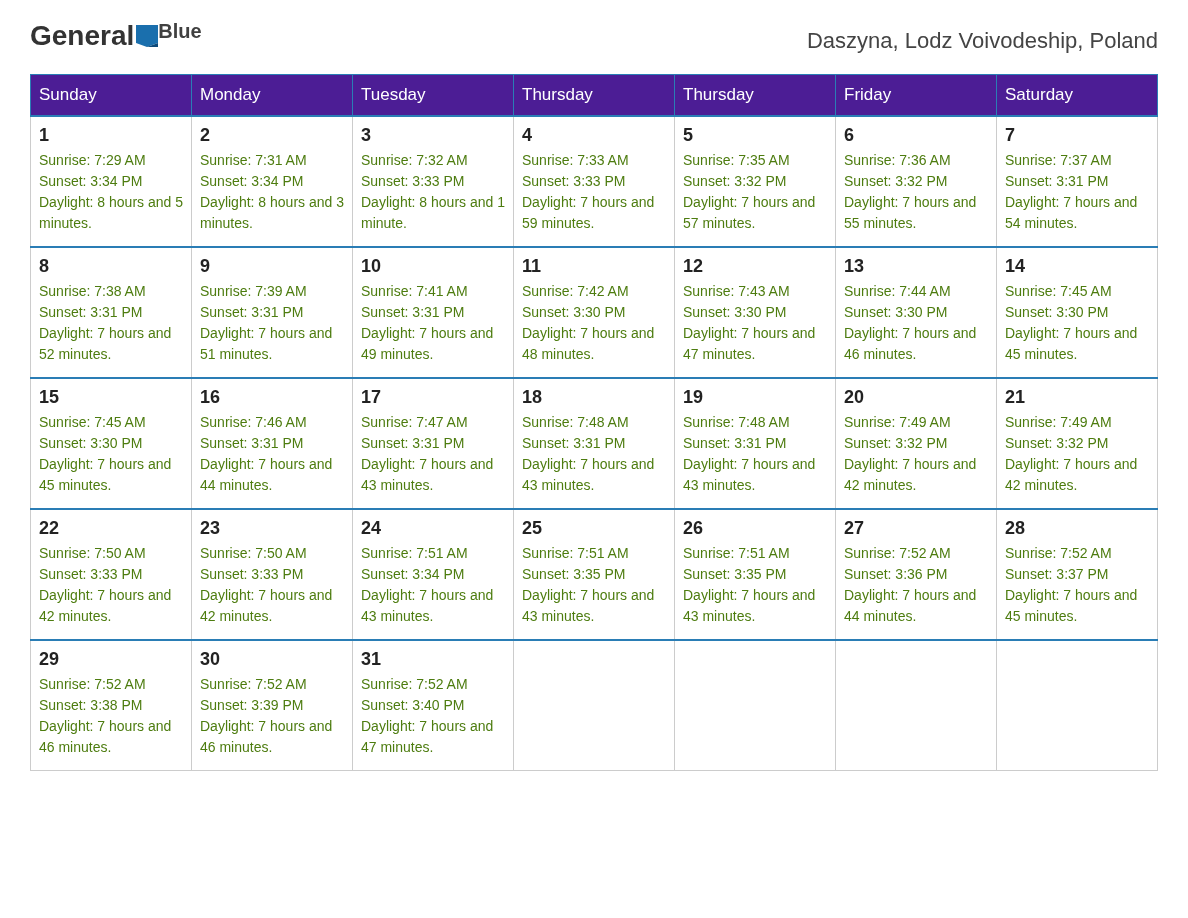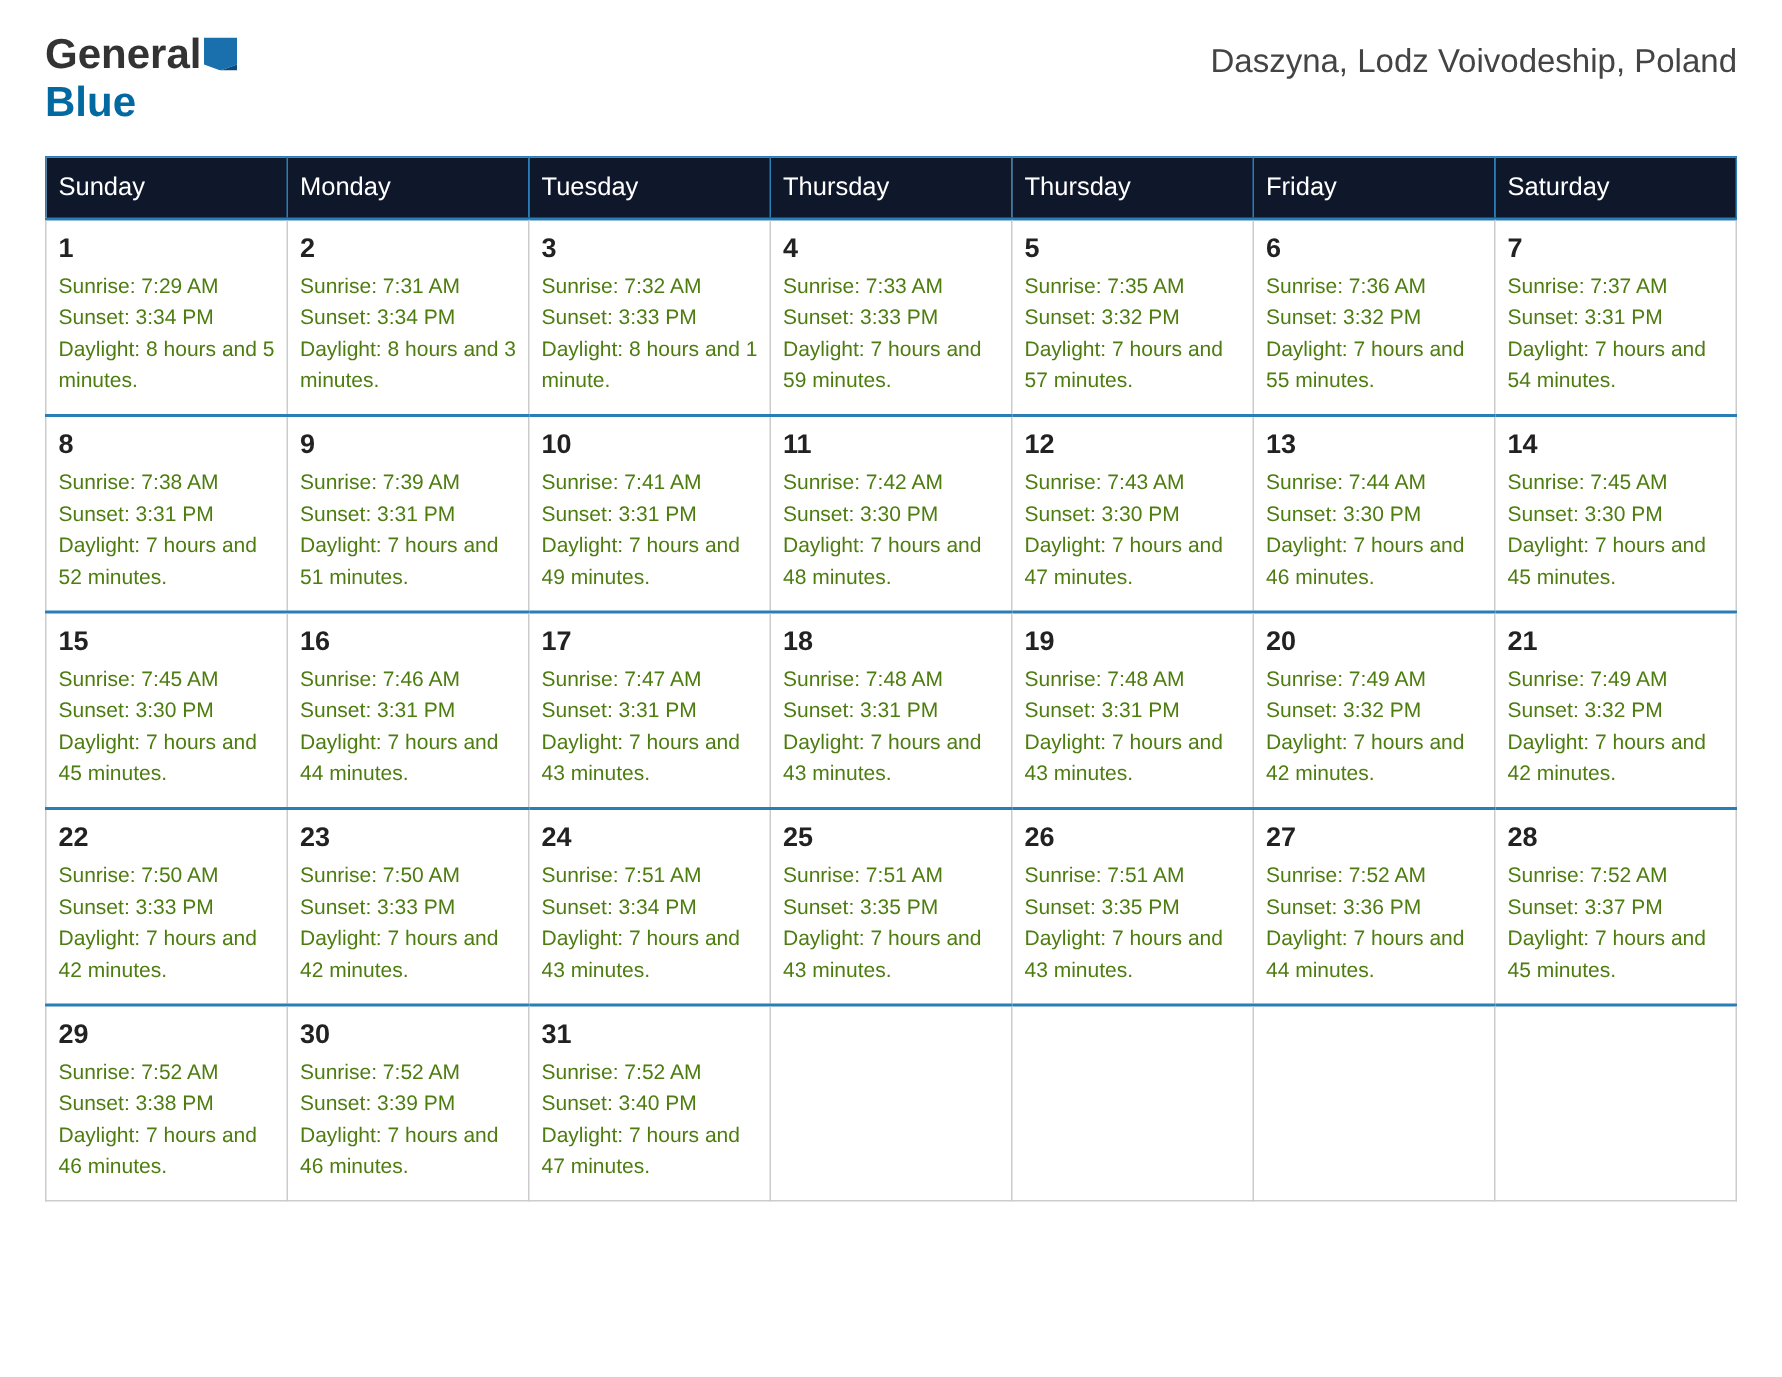--- a/index.html
+++ b/index.html
@@ -15,32 +15,32 @@
       justify-content: space-between;
       align-items: flex-start;
       margin-bottom: 20px;
     }
     .logo-text-general {
       font-size: 28px;
       font-weight: bold;
       color: #333;
     }
     .logo-text-blue {
-      font-size: 28px;
-      font-weight: bold;
-      color: #0369a1;
+      font-size: 20px;
+      font-weight: bold;
+      color: #404040;
     }
     .logo-icon {
       width: 22px;
       height: 22px;
       margin-left: 2px;
     }
     .logo-container {
       display: flex;
-      flex-direction: column;
+      flex-direction: row;
       align-items: flex-start;
     }
     .logo-row {
       display: flex;
       align-items: center;
     }
     .title-block {
       text-align: right;
     }
     .month-title {
@@ -53,21 +53,21 @@
       font-size: 22px;
       color: #444;
       margin-top: 8px;
     }
     table {
       width: 100%;
       border-collapse: collapse;
       table-layout: fixed;
     }
     thead tr th {
-      background-color: #0f172a;
+      background-color: #4c1d95;
       color: #fff;
       font-size: 17px;
       font-weight: normal;
       padding: 10px 8px;
       text-align: left;
       border: 1px solid #2a7db5;
     }
     tbody tr td {
       border: 1px solid #ccc;
       border-top: 2px solid #2a7db5;

